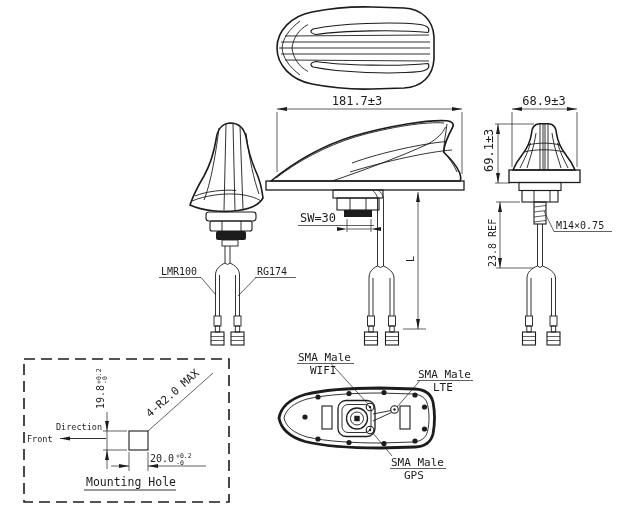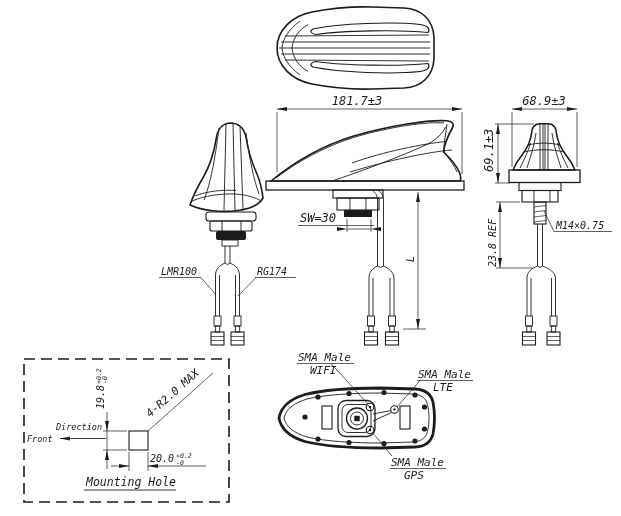--- a/index.html
+++ b/index.html
@@ -1,16 +1,16 @@
 <!DOCTYPE html>
 <html><head>
 <meta charset="utf-8">
 <style>
   html,body{margin:0;padding:0;background:#fff;}
-  #canvas{width:621px;height:516px;background:#fff;position:relative;font-family:"DejaVu Sans Mono",monospace;font-style:italic;}
+  #canvas{width:621px;height:516px;background:#fff;position:relative;font-family:"DejaVu Sans Mono",monospace;}
   svg{display:block;}
   svg path,svg line,svg rect,svg circle,svg ellipse{fill:none;stroke:#1c1c1c;}
   svg .fill{fill:#1c1c1c;stroke:none;}
   svg text{fill:#1c1c1c;stroke:none;font-family:"DejaVu Sans Mono",monospace;}
   .s28{stroke-width:2.8}.s16{stroke-width:1.6}.s13{stroke-width:1.3}
   .s11{stroke-width:1.1}.s09{stroke-width:0.9}.s07{stroke-width:0.7}
   .t12{font-size:12px}.t11{font-size:11px}.t10{font-size:10px}
   .t8{font-size:8.5px}.t65{font-size:6.5px}
   .dash{stroke-dasharray:11 6;}
 </style>

